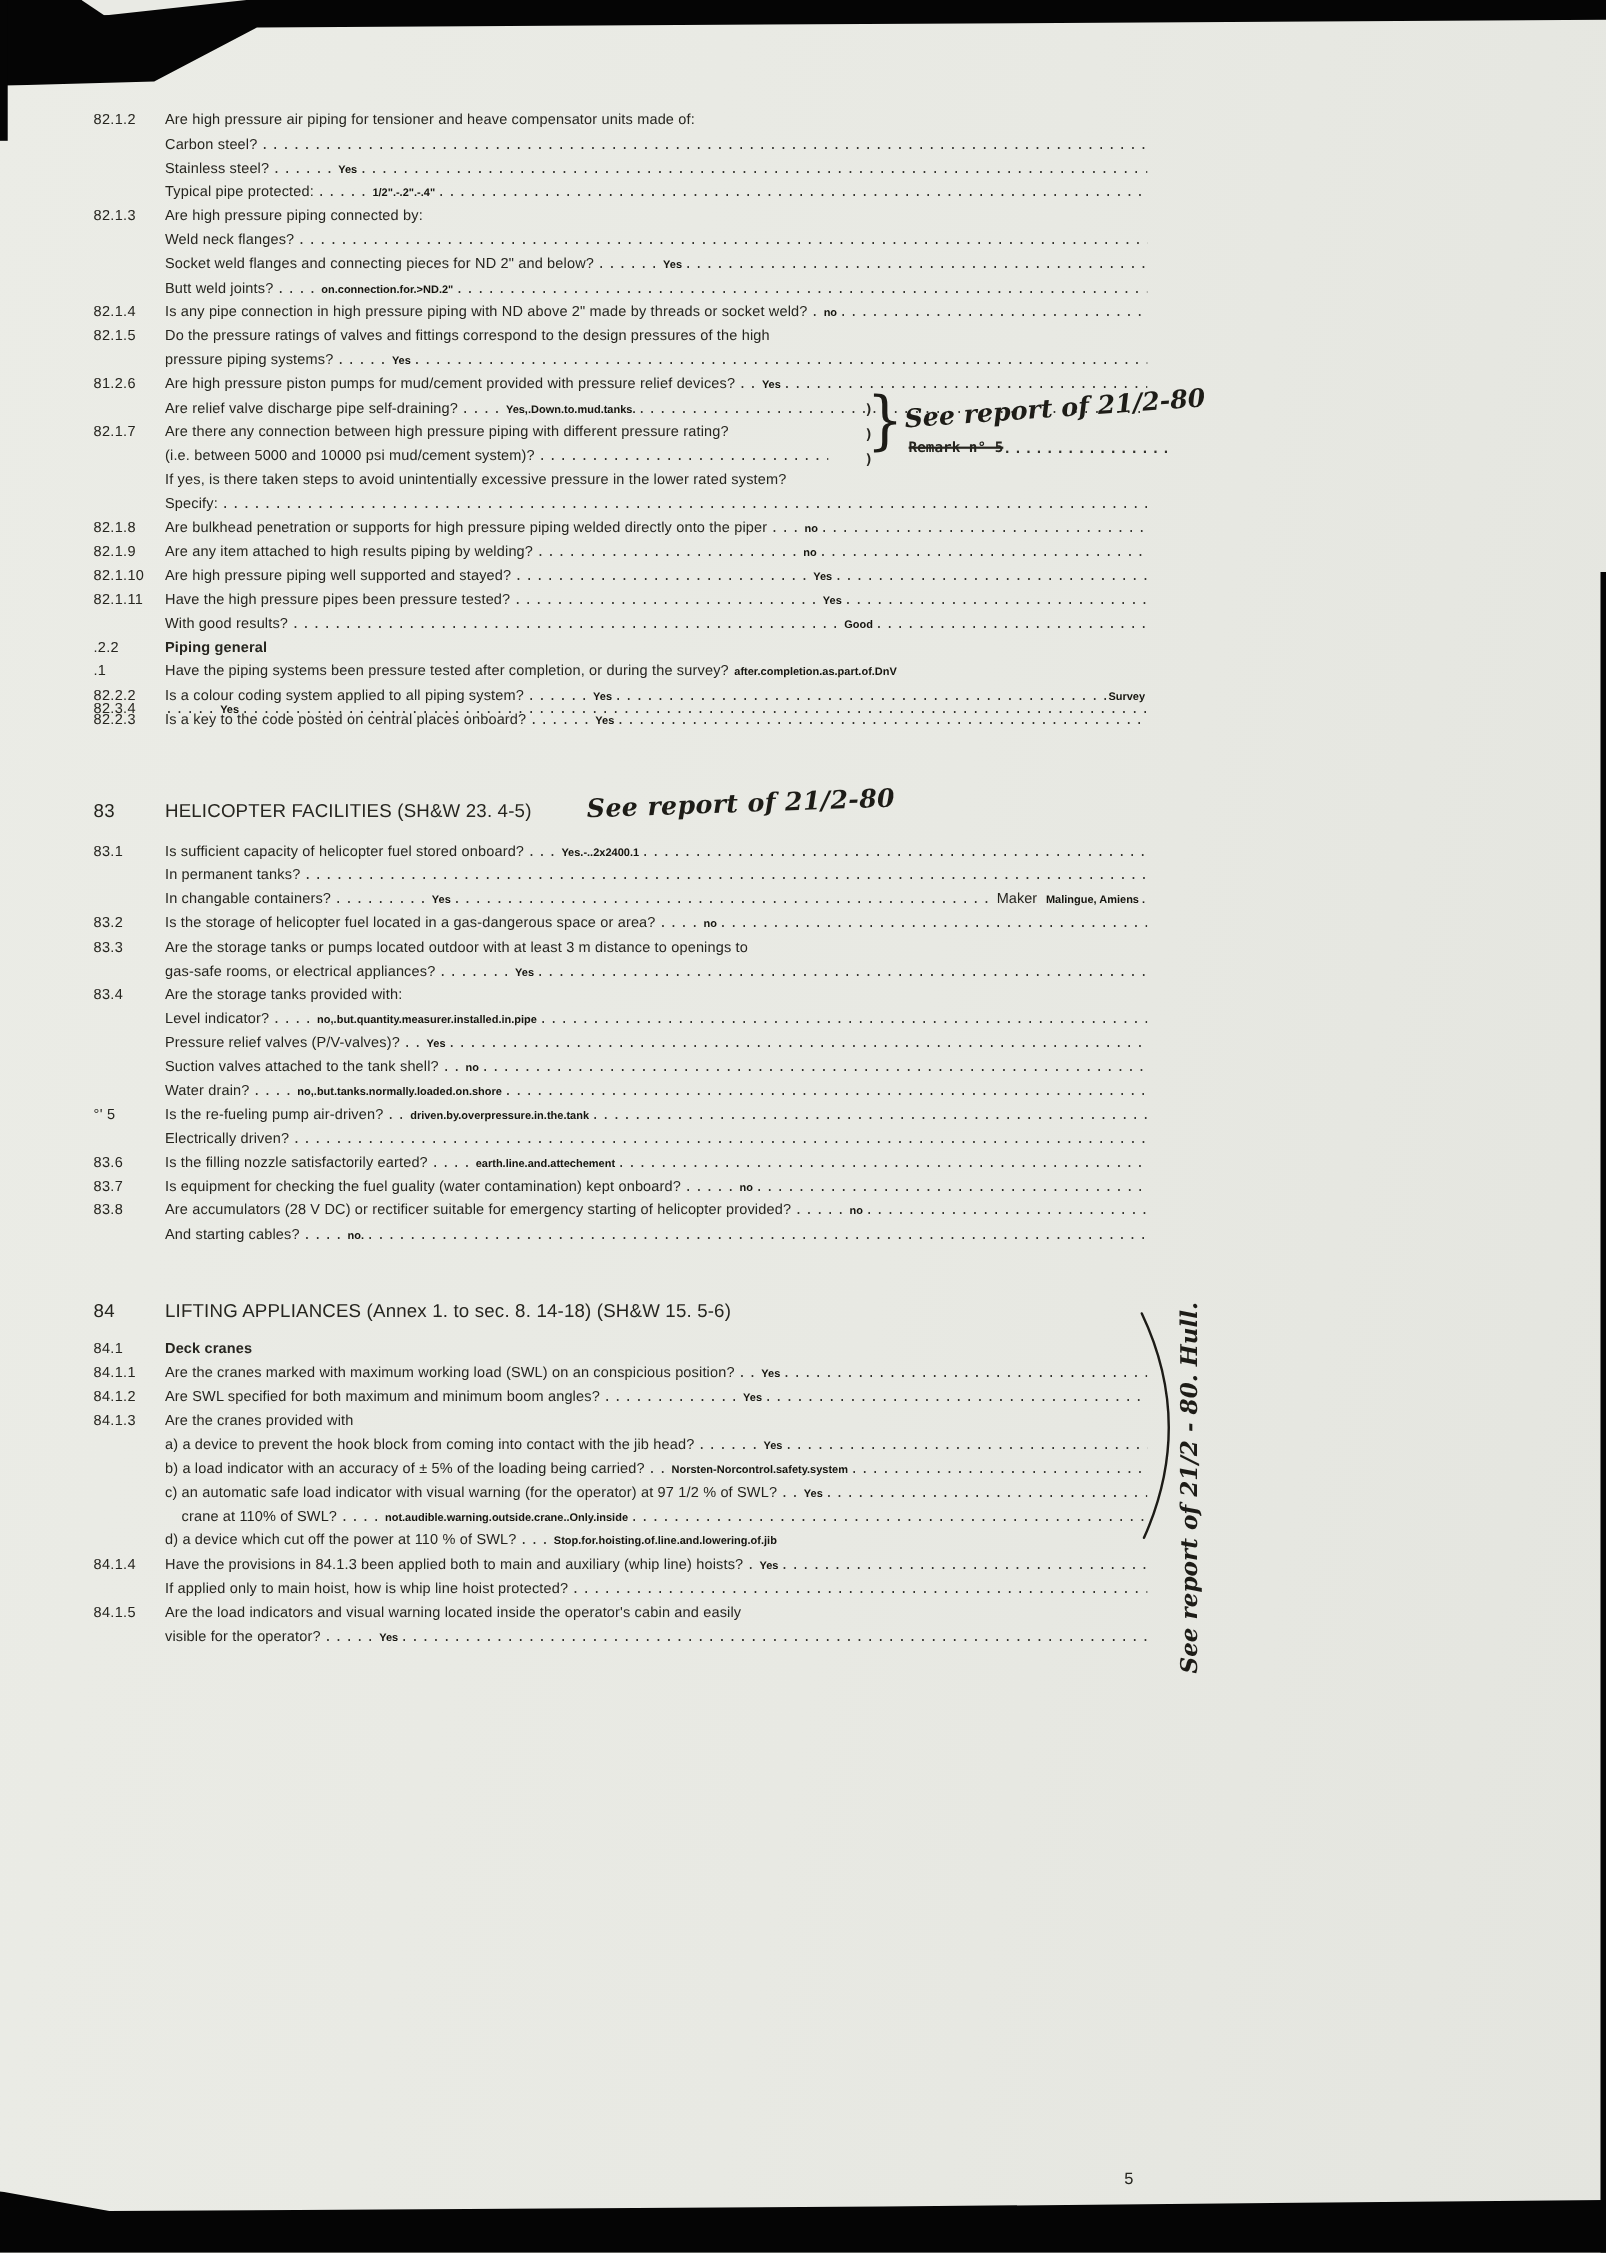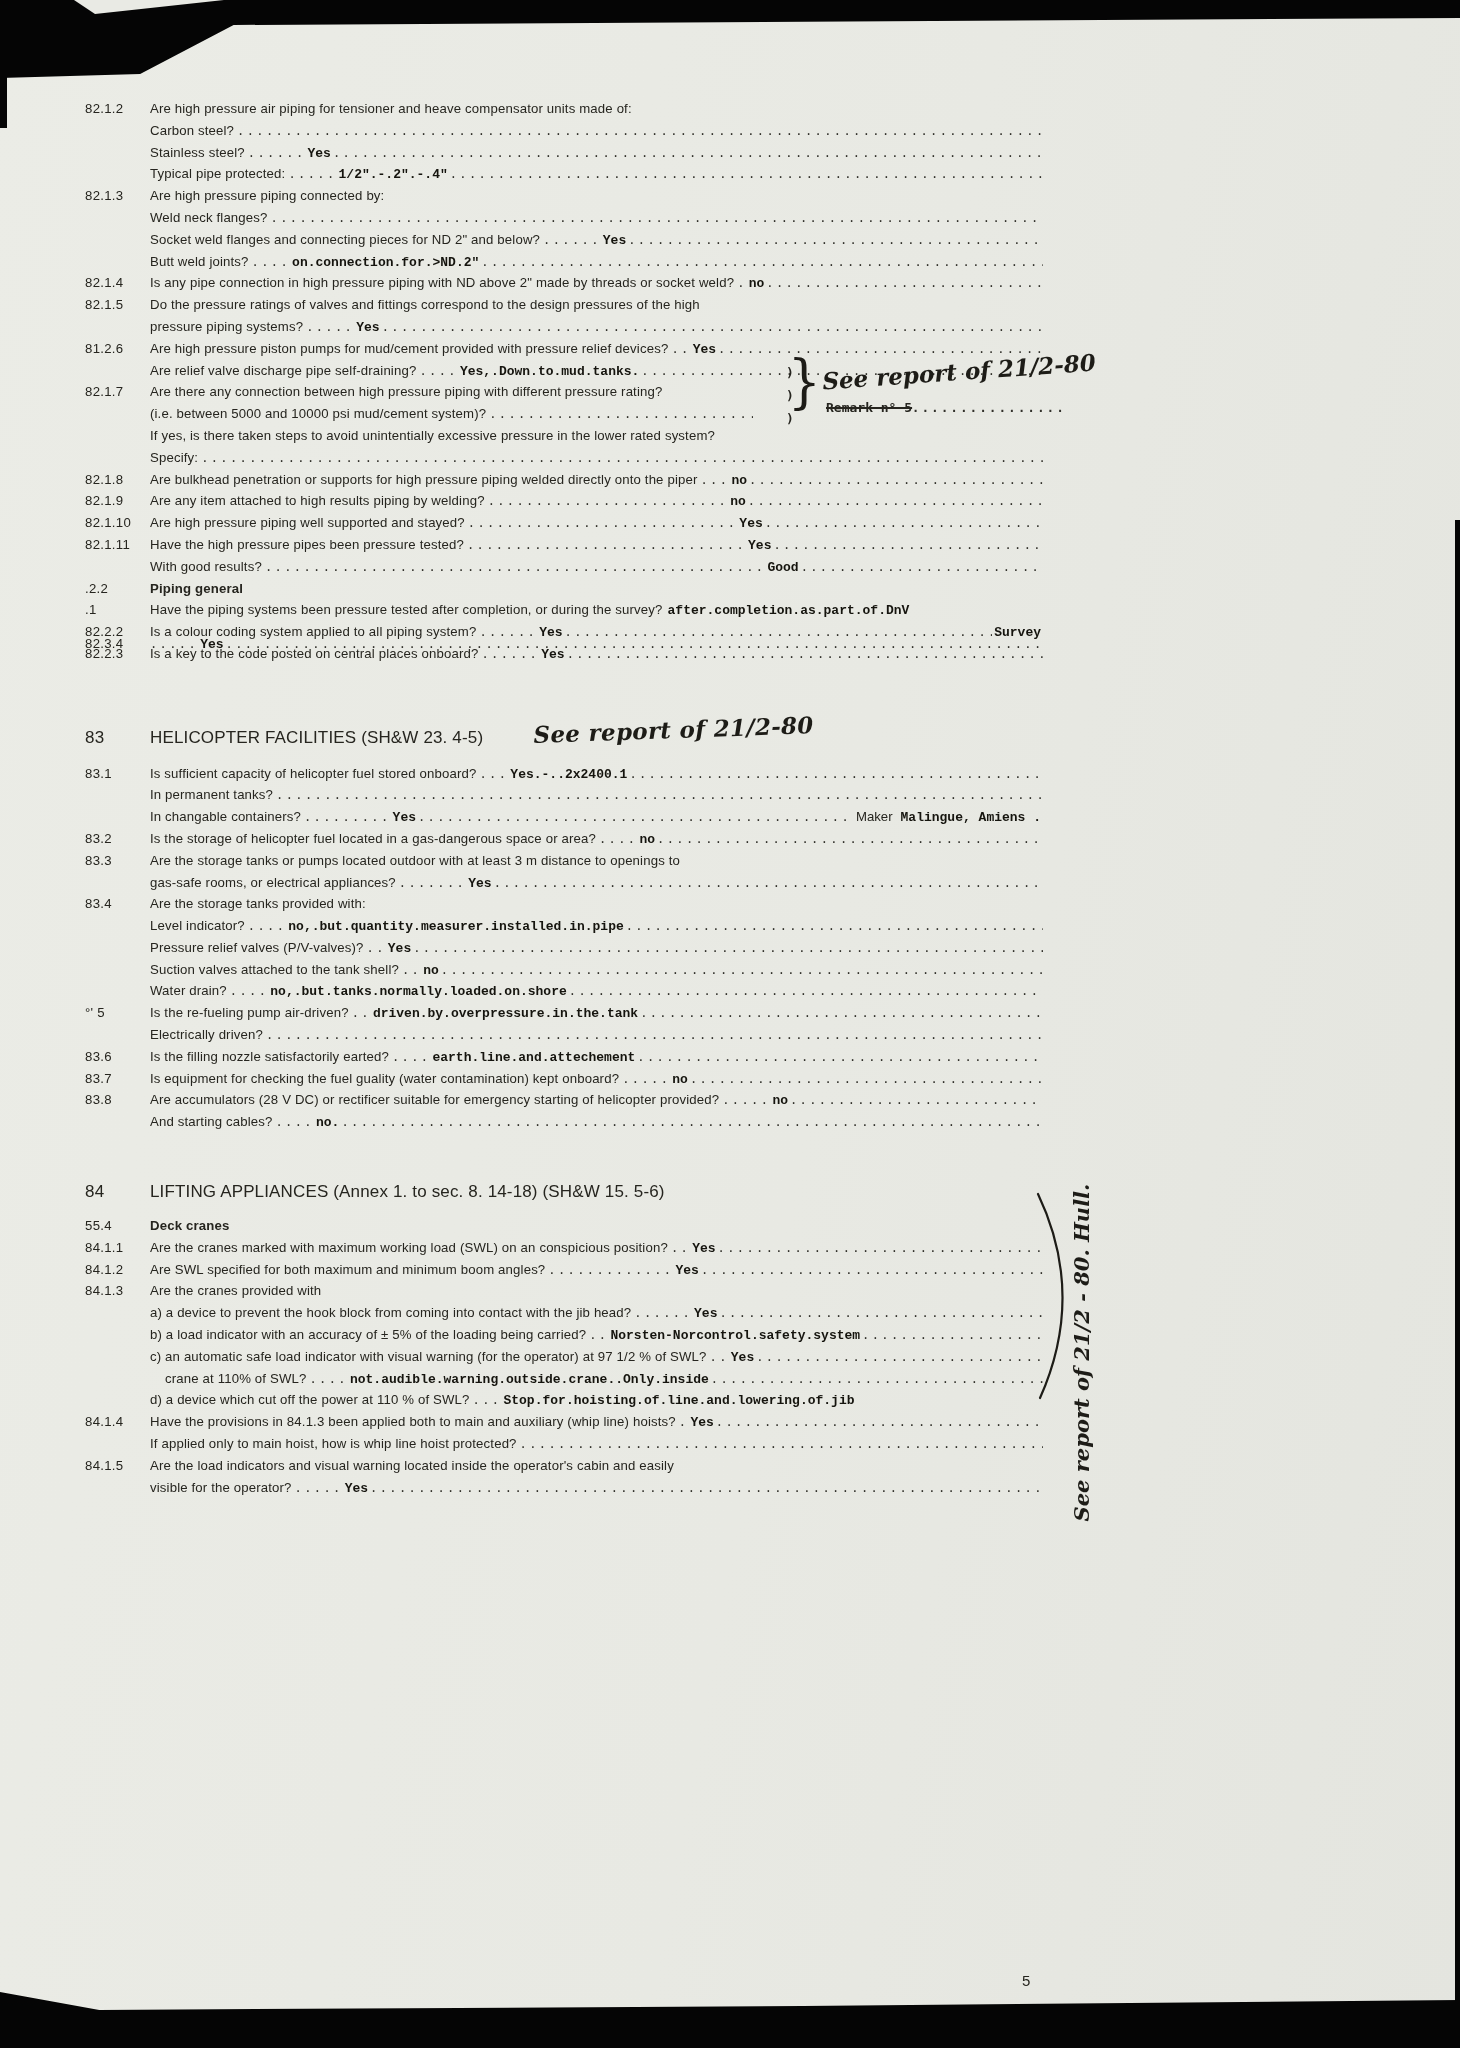--- a/index.html
+++ b/index.html
@@ -23,21 +23,21 @@
   .content { position:absolute; left:85px; top:66px; width:958px; z-index:2; }
   .row { display:flex; align-items:baseline; height:21.8px; line-height:21.8px;
          font-size:13.2px; color:#26251f; white-space:nowrap; }
   .num { width:65px; flex:none; letter-spacing:0.3px; }
   .q   { flex:none; padding-right:3px; letter-spacing:0.15px;margin-top:32px; }
   .bold .q { font-weight:700; }
   .ind { padding-left:15px; }
   .dots, .fill, .autodots { font-family:"DejaVu Sans Mono", monospace; font-size:12px;
          letter-spacing:2.4px; color:#32312b; flex:none; }
   .fill { flex:1 1 0; overflow:hidden; }
-  .ans { font-family:Liberation Mono, monospace; font-weight:700; font-size:13px;
+  .ans { font-family:Liberation Sans, sans-serif; font-weight:700; font-size:10px;
          color:#15140e; padding:0 2px; flex:none; }
   .endlabel { flex:none; padding:0 6px 0 4px; }
   .head { height:30px; line-height:30px; font-size:17px; letter-spacing:0.3px; }
   .gap { width:100%; }
 
   
   .overlay { position:absolute; z-index:3; }
   .hand { font-family:"DejaVu Serif", serif; font-style:italic; font-weight:700; color:#1d1c17; }
   .hand.inline { font-size:23px; margin-left:48px; transform:rotate(-2deg); transform-origin:left bottom; }
   .hand-note-1 { left:822px; top:358px; font-size:23px; transform:rotate(-4deg); white-space:nowrap; }
@@ -340,21 +340,21 @@
         <span class="ans">no.</span>
         <span class="fill">............................................................................................................................................................................................................................</span>
       </div>
       <div class="gap" style="height: 44px;"></div>
       <div class="row head">
         <span class="num">84</span>
         <span class="q">LIFTING APPLIANCES (Annex 1. to sec. 8. 14-18) (SH&amp;W 15. 5-6)</span>
       </div>
       <div class="gap" style="height: 8px;"></div>
       <div class="row bold">
-        <span class="num">55.4</span>
+        <span class="num">84.1</span>
         <span class="q">Deck cranes</span>
       </div>
       <div class="row">
         <span class="num">84.1.1</span>
         <span class="q">Are the cranes marked with maximum working load (SWL) on an conspicious position?</span>
         <span class="dots">..</span>
         <span class="ans">Yes</span>
         <span class="fill">............................................................................................................................................................................................................................</span>
       </div>
       <div class="row">

